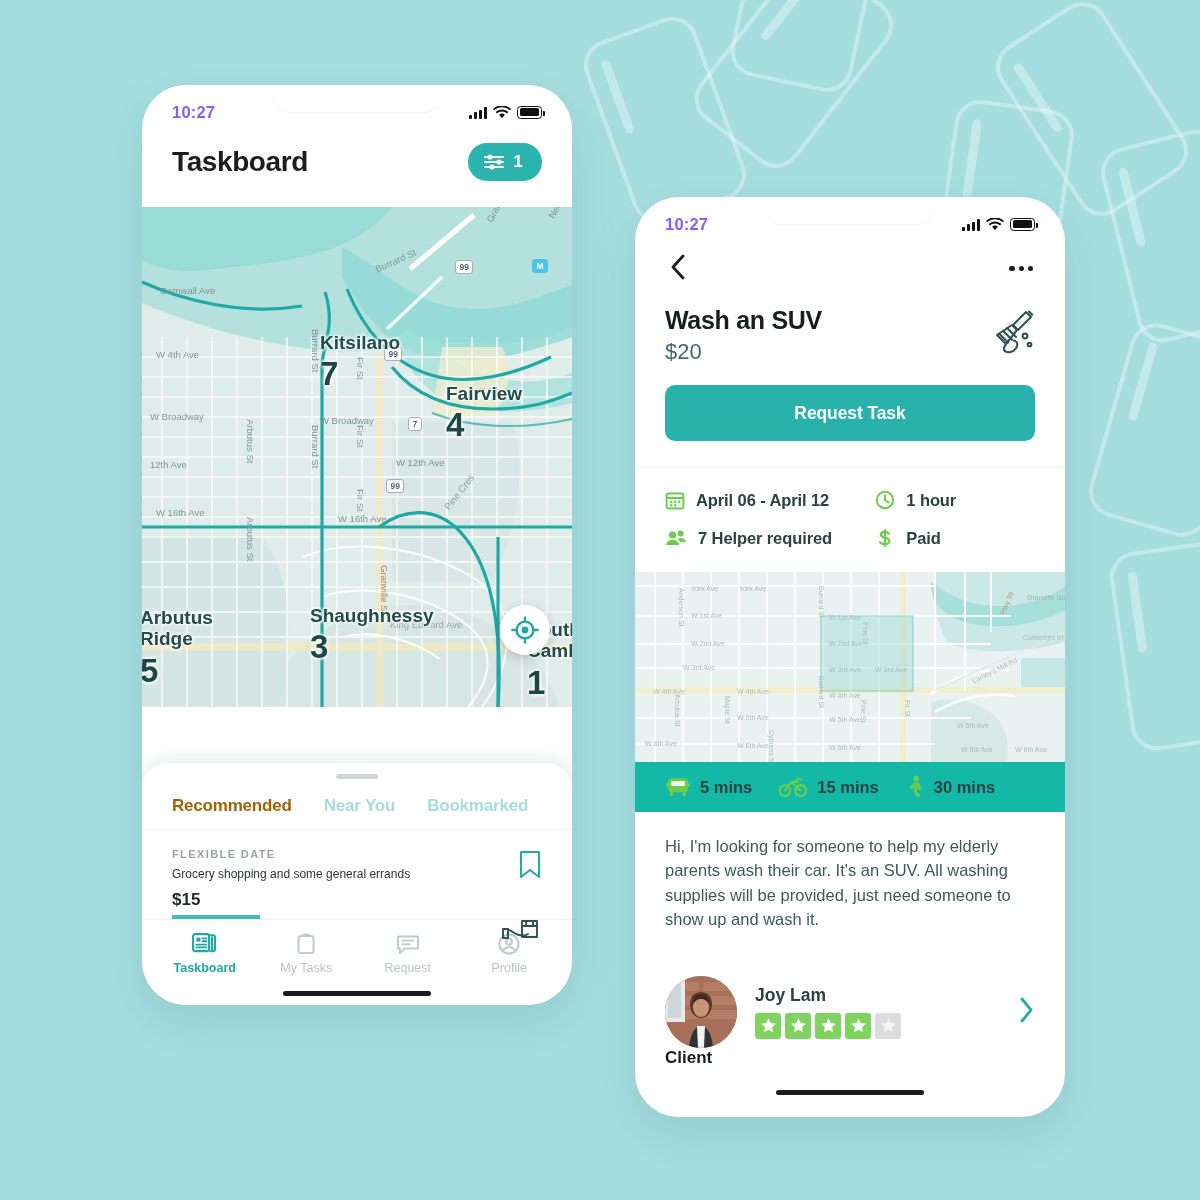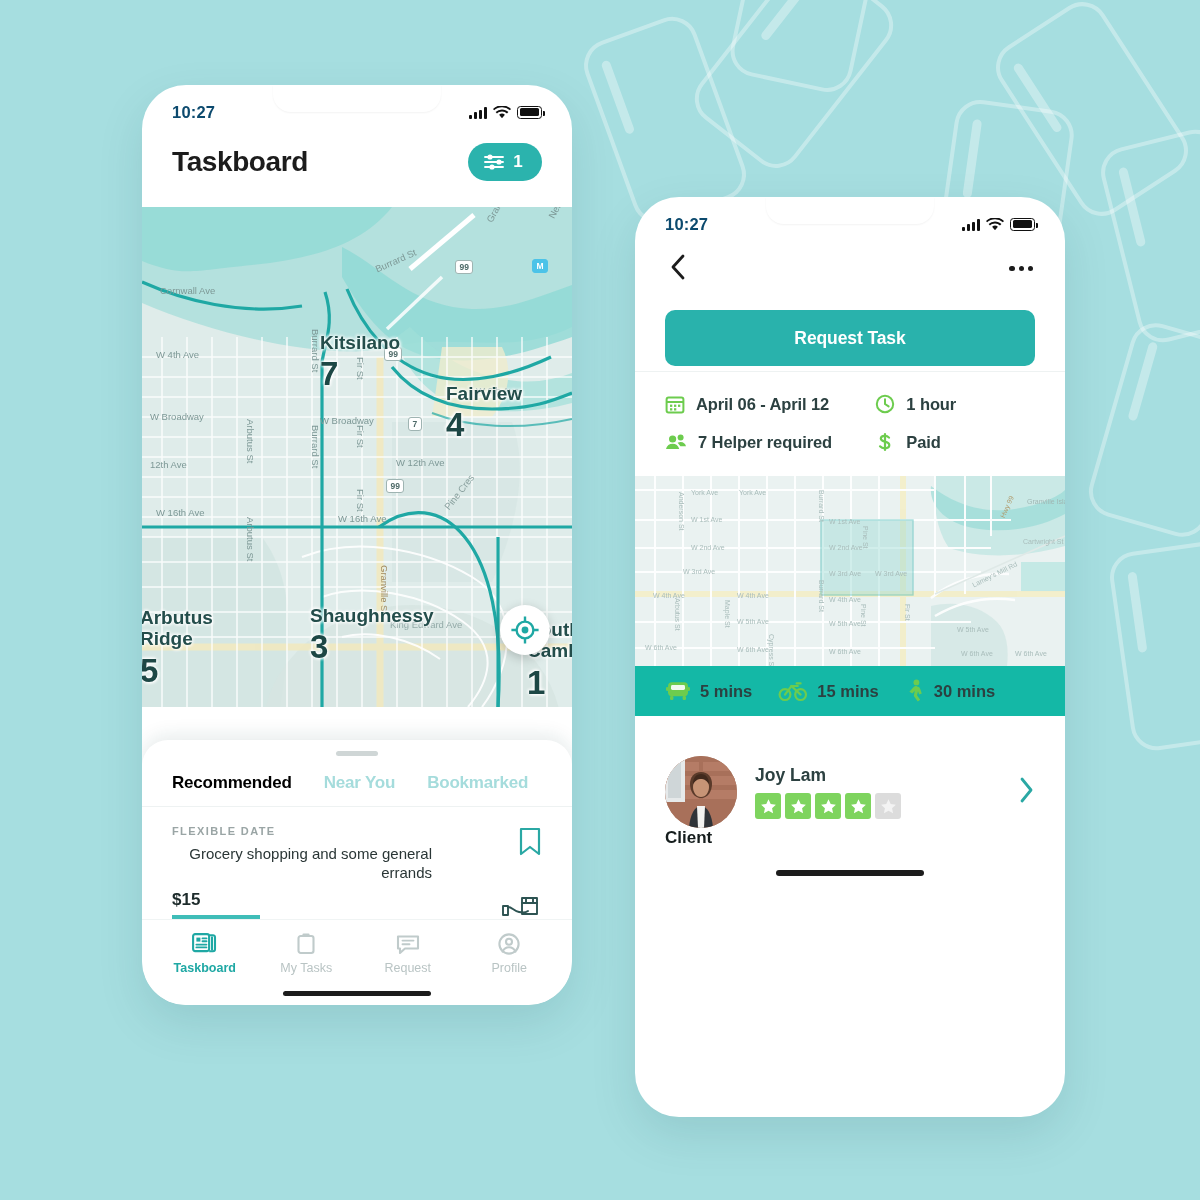--- a/index.html
+++ b/index.html
@@ -45,21 +45,21 @@
     box-shadow: 0 18px 46px rgba(25,80,85,.13);
   }
 
   
   .statusbar {
     height: 46px; position: relative;
     display: flex; align-items: center;
     padding: 8px 30px 0 30px;
     flex: none;
   }
-  .st-time { font-size: 16.5px; font-weight: 700; color: #0c4a6e; letter-spacing: .2px; }
+  .st-time { font-size: 16.5px; font-weight: 700; color: #8b5cf6; letter-spacing: .2px; }
   .st-right { margin-left: auto; display: flex; align-items: flex-end; gap: 6px; }
   .notch {
     position: absolute; left: 50%; transform: translateX(-50%);
     top: 0; width: 168px; height: 27px;
     background: #fff; border-radius: 0 0 18px 18px;
     box-shadow: 0 1px 2px rgba(0,0,0,.05);
   }
   .bars { display: flex; align-items: flex-end; gap: 2px; height: 12px; }
   .bars i { display: block; width: 3px; background: #111; border-radius: 1px; }
   .bars i:nth-child(1){height:4px}.bars i:nth-child(2){height:6.5px}
@@ -131,31 +131,31 @@
   }
   #sheet-grabber {
     width: 42px; height: 5px; background: #cfd6d6;
     border-radius: 3px; margin: 11px auto 0 auto;
   }
   #sheet-tabs {
     display: flex; gap: 32px; padding: 17px 30px 13px 30px;
     border-bottom: 1px solid #eef2f2;
   }
   .tab { font-size: 17px; font-weight: 700; cursor: pointer; letter-spacing: -.2px; }
-  .tab.active { color: #000000; }
+  .tab.active { color: #a16207; }
   .tab.idle { color: #a5dcdc; }
 
   #task-card { position: relative; padding: 18px 30px 0 30px; }
   #task-kicker {
     font-size: 11px; font-weight: 700; letter-spacing: 1.4px;
     color: #9aa5a5; margin-bottom: 7px;
   }
   #task-title {
-    font-size: 15px; color: #2a3636; line-height: 1.28;
-    max-width: 260px; font-weight: 400; text-align: right;
+    font-size: 12px; color: #2a3636; line-height: 1.28;
+    max-width: 260px; font-weight: 400;
   }
   #task-price { font-size: 17px; font-weight: 700; color: #1d2b2b; margin-top: 8px; }
   #card-underline { height: 3.5px; background: #3fbdb8; width: 88px; margin-top: 5px; }
   #bookmark-icon { position: absolute; right: 30px; top: 20px; cursor: pointer; }
   #task-type-icon { position: absolute; right: 28px; top: 84px; }
 
   
   #bottom-nav {
     display: flex; padding: 9px 12px 0 12px;
     border-top: 1px solid #f0f4f4;
@@ -187,21 +187,21 @@
   #request-task-button {
     display: block; margin: 20px 30px 0 30px;
     height: 56px; width: calc(100% - 60px);
     background: #29b2ac; color: #fff;
     border: none; border-radius: 10px;
     font-size: 17.5px; font-weight: 700; cursor: pointer;
     font-family: inherit; letter-spacing: -.1px;
   }
 
   #detail-meta {
-    margin-top: 5px; padding: 22px 30px 24px 30px;
+    margin-top: 26px; padding: 22px 30px 24px 30px;
     border-top: 1px solid #eef2f2;
     display: grid; grid-template-columns: 1.28fr 1fr;
     row-gap: 18px; column-gap: 6px; text-align: right;
   }
   .meta-item { display: flex; align-items: center; gap: 11px; }
   .meta-text { font-size: 16.5px; font-weight: 700; color: #2c4141; letter-spacing: -.1px; }
 
   #detail-map { position: relative; height: 190px; overflow: hidden; background: #eaf2f1; }
   #detail-map .street { font-size: 7px; color: #a9bdbb; }
 
@@ -502,20 +502,39 @@
         <path d="M14 3 4 14l10 11" fill="none" stroke="#1c1c1c" stroke-width="2.8" stroke-linecap="round" stroke-linejoin="round"></path>
       </svg>
     </button>
     <button id="more-button">
       <i></i>
       <i></i>
       <i></i>
     </button>
   </div>
 
+  <div id="detail-heading">
+    <div id="detail-title">Wash an SUV</div>
+    <div id="detail-price">$20</div>
+    <span id="detail-task-icon">
+      <svg width="54" height="52" viewBox="0 0 54 52">
+        <g fill="none" stroke="#2d5352" stroke-width="2.1" stroke-linejoin="round" stroke-linecap="round">
+          <path d="M41 6l5 5-13 13-5-5Z"></path>
+          <path d="M44 5.5l3.2 3.2"></path>
+          <path d="M27 19 12 29l9 9 11-14Z"></path>
+          <path d="M14 27.5 23 36.5"></path>
+          <path d="M18 24.8 27 33.8"></path>
+          <path d="M22 22 31 31"></path>
+          <path d="M21 38c-3 4-3 7 1 8 5 1 9-2 10-6 .8-3-.4-5-3-5.6"></path>
+          <circle cx="40" cy="30" r="2.4"></circle>
+          <circle cx="44.5" cy="38.5" r="1.8"></circle>
+        </g>
+      </svg>
+    </span>
+  </div>
 
   <button id="request-task-button">Request Task</button>
 
   <div id="detail-meta">
     <div class="meta-item">
       <svg width="20" height="20" viewBox="0 0 20 20">
         <rect x="1.6" y="3.4" width="16.8" height="15" rx="2" fill="none" stroke="#6dcc4e" stroke-width="2"></rect>
         <path d="M1.6 8h16.8" stroke="#6dcc4e" stroke-width="2"></path>
         <g fill="#6dcc4e">
             <rect x="5" y="10.6" width="2.3" height="2.3"></rect>
@@ -639,20 +658,21 @@
     </div>
     <div class="transit-item">
       <svg width="20" height="24" viewBox="0 0 20 24">
         <circle cx="11.4" cy="3.4" r="2.9" fill="#6dcc4e"></circle>
         <path d="M11.8 7.4c2 0 3.2 1.2 3.6 3l1.4 4-2.6 1-1.2-3.2-1 4 3.2 4.6-2.4 1.8-4-5.6 1-5.2-2.4 2.6-3-1.6 4-4.6c.8-.8 1.8-1.2 3.4-1.2Z" fill="#6dcc4e"></path>
       </svg>
       <span class="transit-text">30 mins</span>
     </div>
   </div>
 
+  <p id="detail-description">Hi, I'm looking for someone to help my elderly parents wash their car. It's an SUV. All washing supplies will be provided, just need someone to show up and wash it.</p>
 
   <div id="client-section">
     <div id="client-row">
       <div id="client-avatar">
         <svg width="72" height="72" viewBox="0 0 72 72">
           <rect width="72" height="72" fill="#a8705a"></rect>
           <g fill="#b8806a" opacity=".8">
             <rect x="0" y="6" width="34" height="9"></rect>
               <rect x="38" y="6" width="34" height="9"></rect>
             <rect x="0" y="20" width="34" height="9"></rect>

